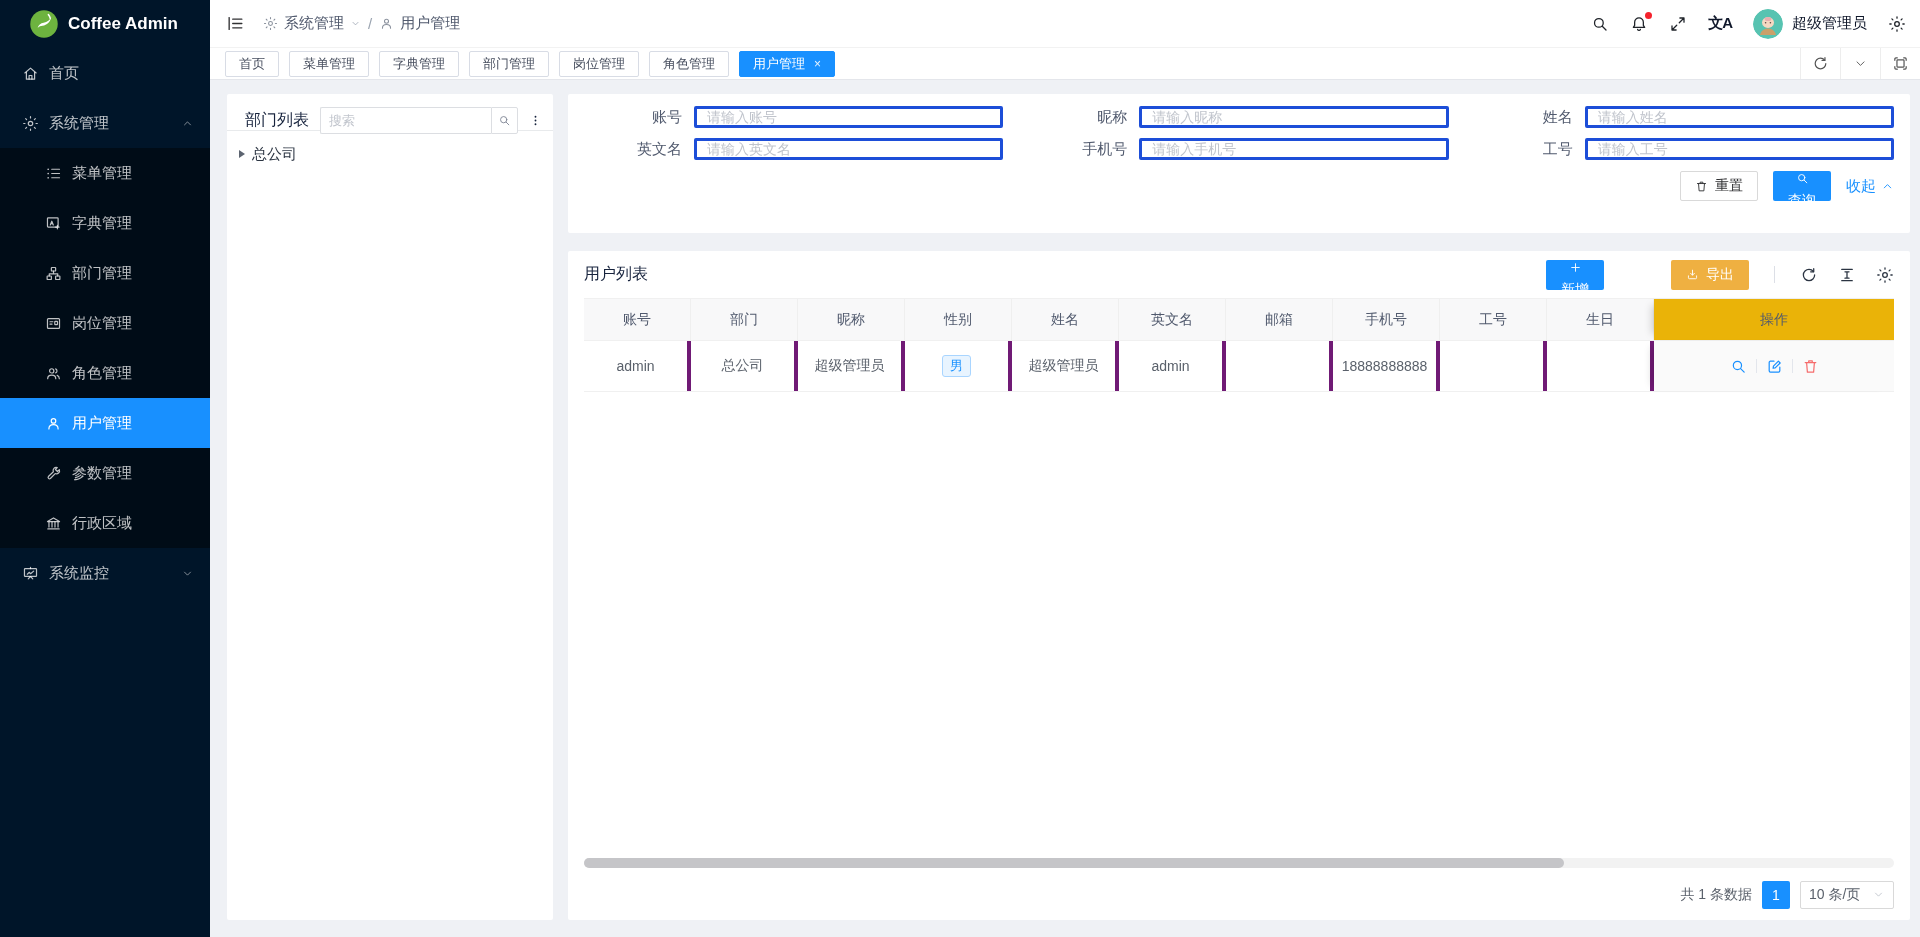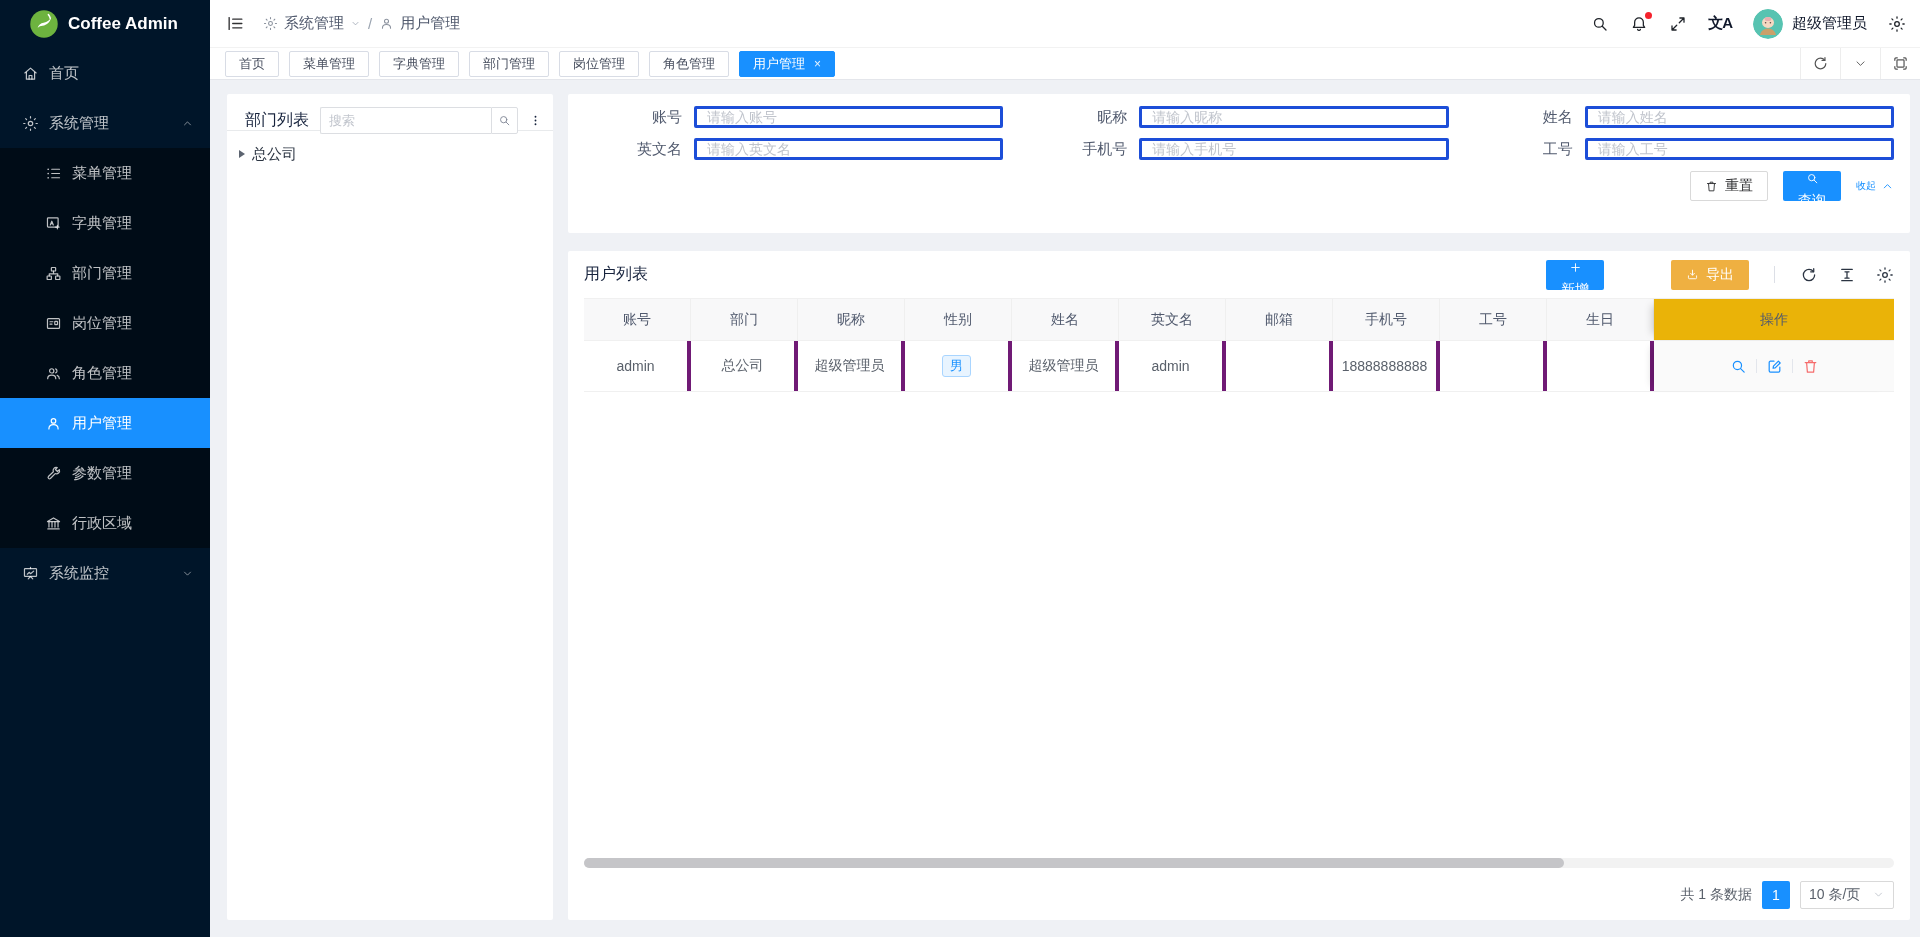--- a/index.html
+++ b/index.html
@@ -67,21 +67,21 @@
   .form-grid { display:grid; grid-template-columns:1fr 1fr 1fr; column-gap:26px; row-gap:10px; }
   .form-item { display:flex; align-items:center; }
   .form-label { flex:none; width:110px; text-align:right; padding-right:12px; color:#515a6e; font-size:15px; white-space:nowrap; }
   .form-input { flex:1; min-width:0; height:22px; border:3px solid #1d4ed8; border-radius:2px; padding:0 10px; font-size:14px; color:#303133; outline:none; }
   .form-input::placeholder { color:#c0c4cc; }
   .form-actions { display:flex; justify-content:flex-end; align-items:center; gap:15px; margin-top:11px; }
   .btn { height:30px; padding:0 14px; border-radius:2px; border:1px solid transparent; display:inline-flex; align-items:center; gap:7px; font-size:14px; cursor:pointer; white-space:nowrap; }
   .btn-plain { background:#fff; border-color:#d9d9d9; color:#303133; }
   .btn-primary { background:#1890ff; color:#fff;flex-direction:column; }
   .btn-warning { background:#efb041; color:#fff;margin-left:47px; }
-  .link-collapse { color:#1890ff; display:inline-flex; align-items:center; gap:5px; font-size:10px; cursor:pointer; }
+  .link-collapse { color:#1890ff; display:inline-flex; align-items:center; gap:5px; font-size:15px; cursor:pointer; }
 
   
   .table-card { flex:1; min-height:0; background:#fff; border-radius:2px; display:flex; flex-direction:column; padding:0 16px; }
   .table-card-header { height:47px; flex:none; display:flex; align-items:center; }
   .list-title { font-size:16px; color:#17233d; }
   .table-actions { margin-left:auto; display:flex; align-items:center; gap:20px; }
   .v-divider { width:1px; height:17px; background:#dcdfe6; margin:0 5px; }
   .icon-btn { display:flex; color:#2b3442; cursor:pointer; }
   .icon-btn .ic { width:18px; height:18px; }
 

